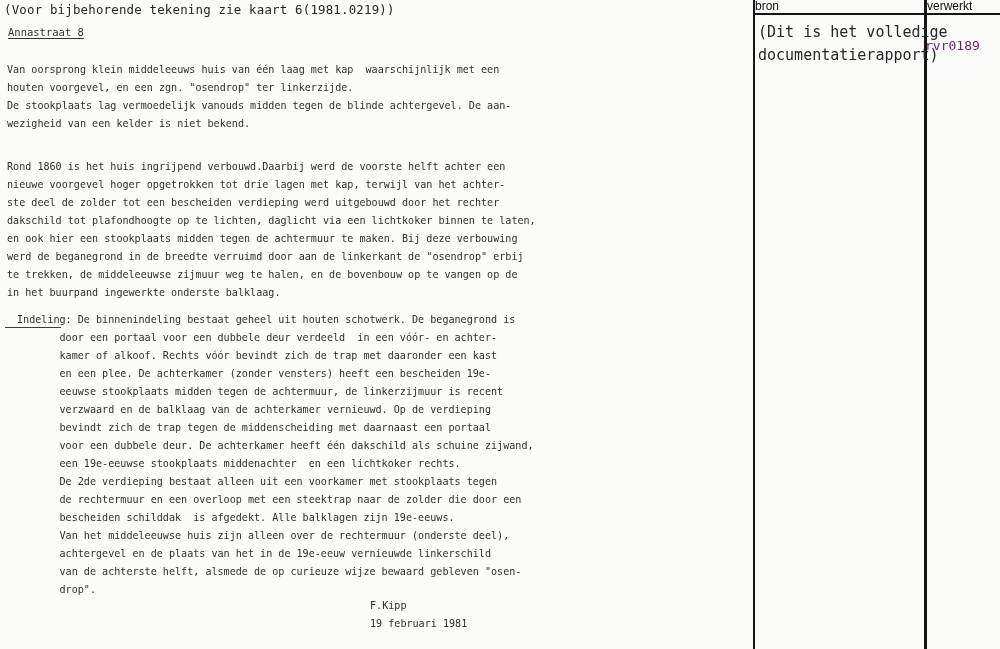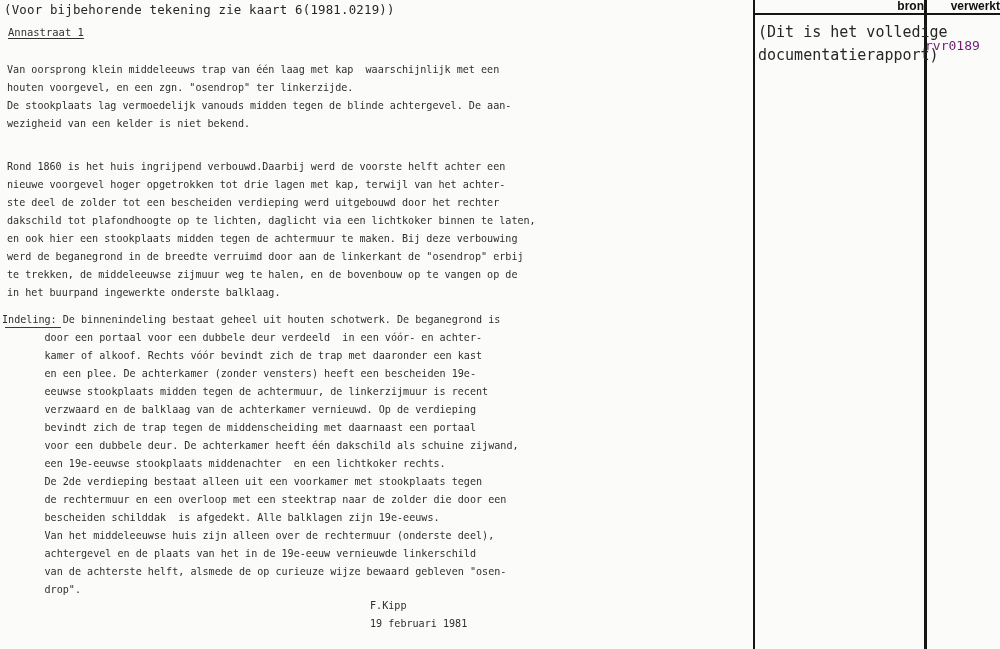--- a/index.html
+++ b/index.html
@@ -10,43 +10,43 @@
     color:#2b2b2b;
   }
   .abs{position:absolute;}
   .mono{font-family:"DejaVu Sans Mono","Liberation Mono",monospace;}
   .pre{white-space:pre;}
   .note-line{left:4px;top:2px;font-size:12.4px;font-weight:400;letter-spacing:.2px;color:#262626;}
   .address{left:8px;top:26px;font-size:10.5px;text-decoration:underline;text-underline-offset:2px;color:#303030;}
   .body-text{font-size:10.1px;line-height:18px;color:#2e2e2e;}
   .para1{left:7px;top:61px;}
   .para2{left:7px;top:148px;margin-top:10px;}
-  .indeling{left:2px;top:311px;}
+  .indeling{left:17px;top:311px;}
   .indeling-underline{left:5px;top:327px;width:56px;height:1px;background:#3a3a3a;}
   .sig-name{left:370px;top:600px;font-size:10.1px;color:#2e2e2e;text-align:center;}
   .sig-date{left:370px;top:618px;font-size:10.1px;color:#2e2e2e;}
 
   
   .rp-left-border{left:753px;top:0;width:2px;height:649px;background:#151515;}
   .rp-divider{left:924px;top:0;width:3px;height:649px;background:#151515;}
   .rp-header-line{left:753px;top:13px;width:247px;height:2px;background:#151515;}
   .rp-col-label{top:-1px;font-family:"Liberation Sans","DejaVu Sans",sans-serif;
-    font-weight:bold;font-size:12px;color:#101010;text-align:right;}
+    font-weight:normal;font-size:12px;color:#101010;text-align:left;}
   .rp-col1-label{left:755px;width:169px;}
   .rp-col2-label{left:927px;width:73px;}
   .rp-bron-note{left:758px;top:21px;font-size:15px;line-height:23px;color:#262626;}
   .rp-verwerkt-code{left:925px;top:38px;font-size:13px;color:#701a75;}
 </style>
 </head>
 <body>
 
 <div class="abs note-line mono pre">(Voor bijbehorende tekening zie kaart 6(1981.0219))</div>
-<div class="abs address mono">Annastraat 1</div>
+<div class="abs address mono">Annastraat 8</div>
 
-<div class="abs para1 body-text pre">Van oorsprong klein middeleeuws trap van één laag met kap  waarschijnlijk met een
+<div class="abs para1 body-text pre">Van oorsprong klein middeleeuws huis van één laag met kap  waarschijnlijk met een
 houten voorgevel, en een zgn. "osendrop" ter linkerzijde.
 De stookplaats lag vermoedelijk vanouds midden tegen de blinde achtergevel. De aan-
 wezigheid van een kelder is niet bekend.</div>
 <div class="abs para2 body-text pre">Rond 1860 is het huis ingrijpend verbouwd.Daarbij werd de voorste helft achter een
 nieuwe voorgevel hoger opgetrokken tot drie lagen met kap, terwijl van het achter-
 ste deel de zolder tot een bescheiden verdieping werd uitgebouwd door het rechter
 dakschild tot plafondhoogte op te lichten, daglicht via een lichtkoker binnen te laten,
 en ook hier een stookplaats midden tegen de achtermuur te maken. Bij deze verbouwing
 werd de beganegrond in de breedte verruimd door aan de linkerkant de "osendrop" erbij
 te trekken, de middeleeuwse zijmuur weg te halen, en de bovenbouw op te vangen op de

